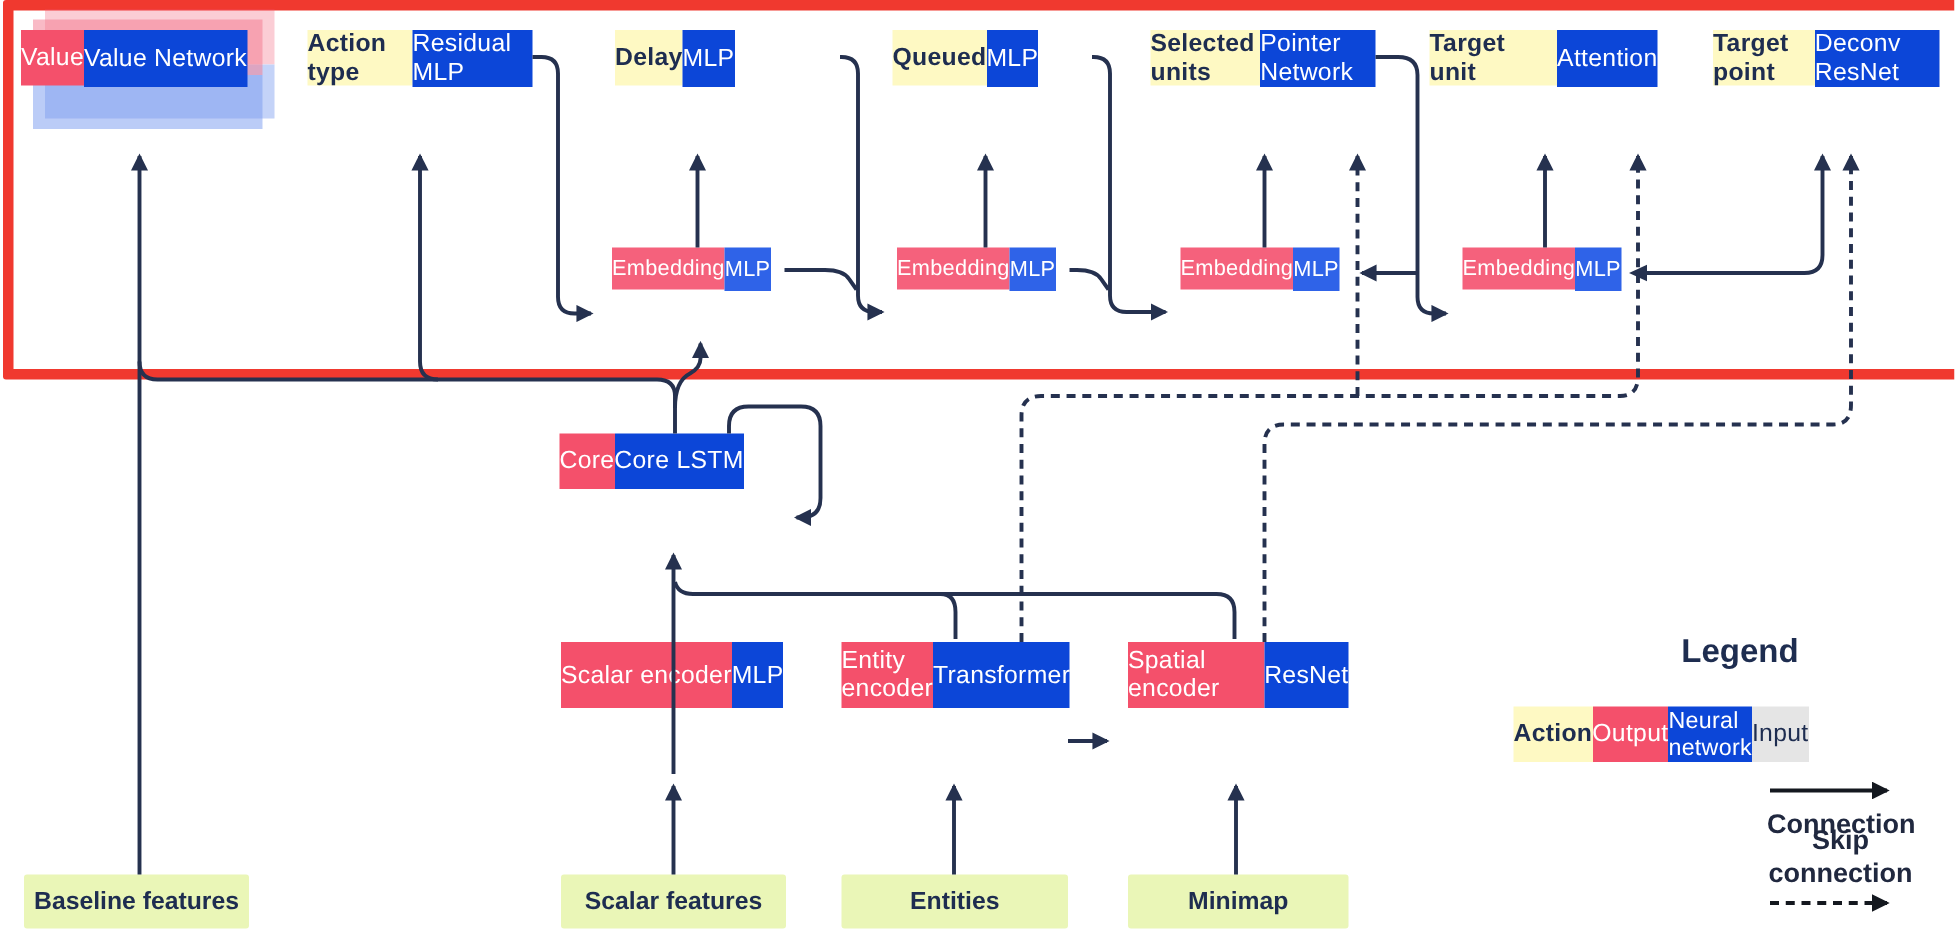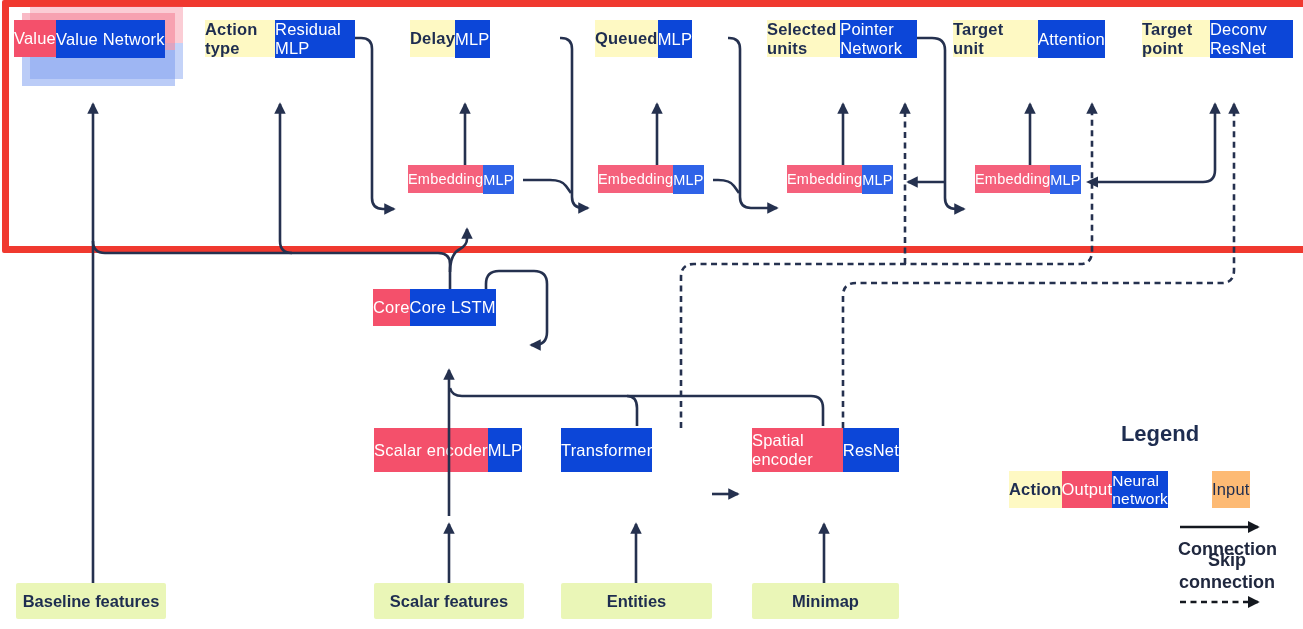--- a/index.html
+++ b/index.html
@@ -86,38 +86,39 @@
   <div class="box" style="left:373px;top:289px;width:148px;height:74px;">
     <div class="half output" style="height:37px;">Core</div>
     <div class="half network" style="height:37px;">Core LSTM</div>
   </div>
 
   <div class="box" style="left:374px;top:428px;width:150px;height:88px;">
     <div class="half output" style="height:44px;">Scalar encoder</div>
     <div class="half network" style="height:44px;">MLP</div>
   </div>
   <div class="box" style="left:561px;top:428px;width:151px;height:88px;">
+    <div class="half output" style="height:44px;">Entity encoder</div>
     <div class="half network" style="height:44px;">Transformer</div>
   </div>
   <div class="box" style="left:752px;top:428px;width:147px;height:88px;">
     <div class="half output" style="height:44px;">Spatial encoder</div>
     <div class="half network" style="height:44px;">ResNet</div>
   </div>
 
   <div class="inputbox" style="left:16px;top:583px;width:150px;height:36px;">Baseline features</div>
   <div class="inputbox" style="left:374px;top:583px;width:150px;height:36px;">Scalar features</div>
   <div class="inputbox" style="left:561px;top:583px;width:151px;height:36px;">Entities</div>
   <div class="inputbox" style="left:752px;top:583px;width:147px;height:36px;">Minimap</div>
 
   <div class="label" style="left:1085px;top:421px;width:150px;height:26px;font-size:22px;font-weight:600;">Legend</div>
   <div class="box" style="left:1009px;top:471px;width:151px;height:148px;">
     <div class="half action" style="height:37px;">Action</div>
     <div class="half output" style="height:37px;text-align:center;">Output</div>
     <div class="half network" style="height:37px;font-size:15.5px;">Neural network</div>
-    <div class="half" style="height:37px;background:#fdba74;color:#1e2d50;font-weight:500;margin-left:44px;">Input</div>
+    <div class="half" style="height:37px;background:#e5e5e5;color:#1e2d50;font-weight:500;">Input</div>
   </div>
   <div class="label" style="left:1155px;top:494px;width:145px;height:22px;font-size:18px;font-weight:600;color:#20283f;margin-top:44px;">Connection</div>
   <div class="label" style="left:1167px;top:548px;width:120px;height:46px;font-size:18px;font-weight:600;color:#20283f;line-height:22px;">Skip connection</div>
 
   <svg id="wires" width="1303" height="629" viewBox="0 0 1303 629">
     <defs>
       <marker id="ah" viewBox="0 0 10 10" refX="8.5" refY="5" markerWidth="4.4" markerHeight="4.4" orient="auto-start-reverse">
         <path d="M0,0 L10,5 L0,10 Z" fill="#25314f"></path>
       </marker>
       <marker id="ahb" viewBox="0 0 10 10" refX="8.5" refY="5" markerWidth="4.6" markerHeight="4.6" orient="auto-start-reverse">

